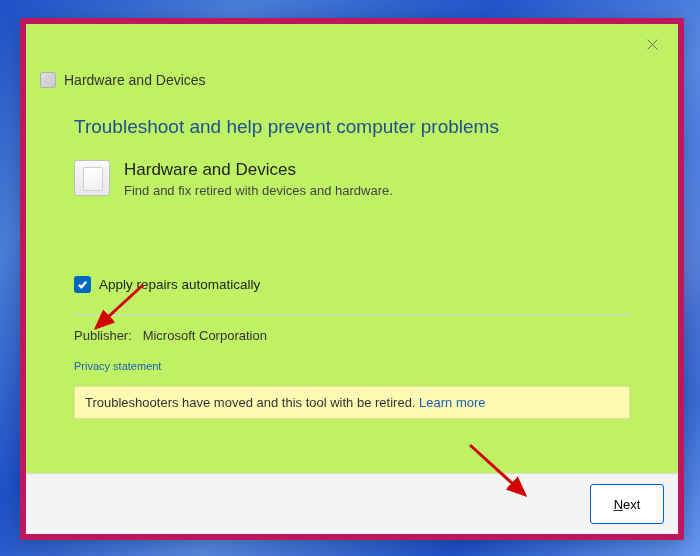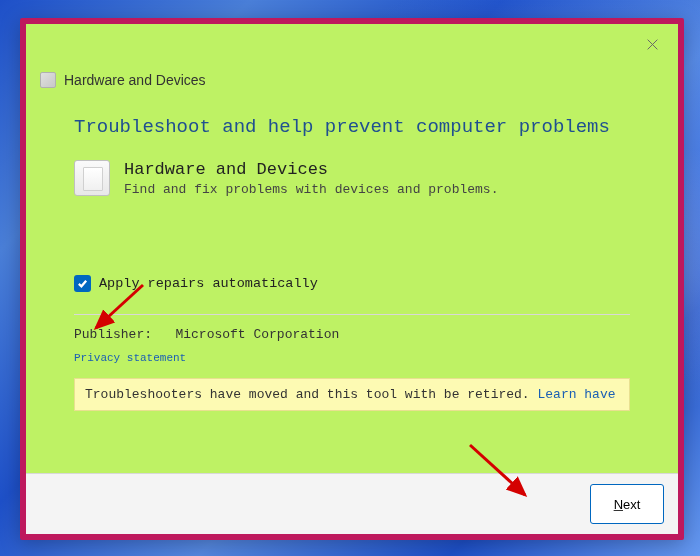--- a/index.html
+++ b/index.html
@@ -65,21 +65,20 @@
       border: 1px solid #b0b0b0;
       border-radius: 2px;
     }
     .header-title {
       font-size: 14px;
       color: #333;
     }
     .content {
       padding: 18px 48px 8px 48px;
       flex: 1;
-      font-family: Liberation Mono, monospace;
     }
     .main-heading {
       font-size: 19px;
       color: #205090;
       font-weight: 400;
       margin-bottom: 22px;
     }
     .device-row {
       display: flex;
       align-items: flex-start;
@@ -128,21 +127,21 @@
       justify-content: center;
       cursor: pointer;
     }
     .checkbox svg { width: 11px; height: 11px; stroke: #fff; stroke-width: 2.5; fill: none; }
     .checkbox-label { font-size: 13.5px; color: #222; }
     .divider {
       border: none;
       border-top: 1px solid #d8d8d8;
       margin-bottom: 12px;
     }
-    .pub-row { font-size: 13px; color: #333; margin-bottom: 8px; }
+    .pub-row { font-size: 13px; color: #333; margin-bottom: 15px; }
     .pub-row .label { display: inline-block; }
     .privacy-link { color: #1a5fb4; font-size: 11px; cursor: pointer; margin-bottom: 14px; display: inline-block; }
     .notice-bar {
       background: #fdfab3;
       border: 1px solid #e8e090;
       padding: 8px 10px;
       font-size: 13px;
       color: #333;
       margin-bottom: 2px;
     }
@@ -198,21 +197,21 @@
     <div class="header-title">Hardware and Devices</div>
   </div>
 
   <div class="content">
     <h1 class="main-heading">Troubleshoot and help prevent computer problems</h1>
 
     <div class="device-row">
       <div class="device-icon"></div>
       <div>
         <div class="device-title">Hardware and Devices</div>
-        <div class="device-desc">Find and fix problems with devices and problems.</div>
+        <div class="device-desc">Find and fix retired with devices and hardware.</div>
       </div>
     </div>
 
     <div class="checkbox-row">
       <div class="checkbox">
         <svg viewBox="0 0 12 12">
           <polyline points="2,6.5 4.8,9 10,3"></polyline>
         </svg>
       </div>
       <span class="checkbox-label">Apply repairs automatically</span>
@@ -221,21 +220,21 @@
     <hr class="divider">
 
     <div class="pub-row">
       <span class="label">Publisher:</span>
       &nbsp;&nbsp;<span>Microsoft Corporation</span>
     </div>
 
     <a class="privacy-link">Privacy statement</a>
 
     <div class="notice-bar">
-      <span>Troubleshooters have moved and this tool with be retired. </span><a class="learn-link">Learn have</a>
+      <span>Troubleshooters have moved and this tool with be retired. </span><a class="learn-link">Learn more</a>
     </div>
   </div>
 
   <div class="footer">
     <button class="btn btn-primary">
         <span><span class="ul">N</span><span>ext</span></span>
       </button>
   </div>
 
 </div>

